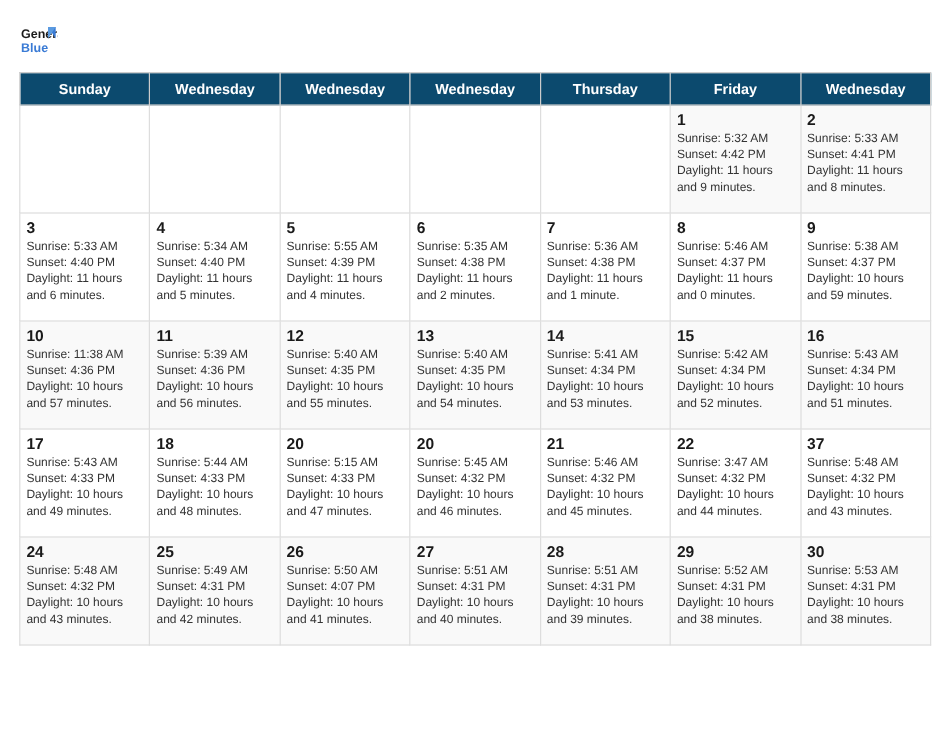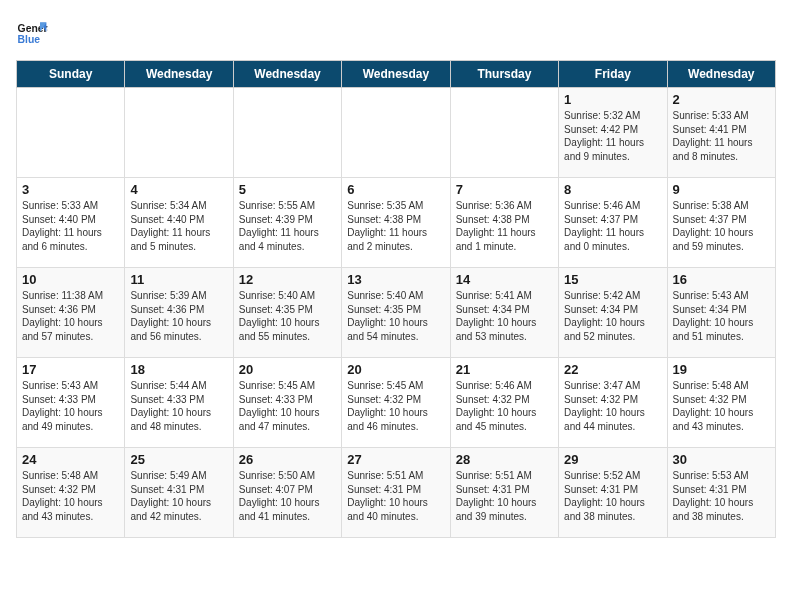--- a/index.html
+++ b/index.html
@@ -227,21 +227,21 @@
 Daylight: 10 hours and 49 minutes.</div>
         </td>
         <td>
           <span class="day-num">18</span>
           <div class="day-info">Sunrise: 5:44 AM
 Sunset: 4:33 PM
 Daylight: 10 hours and 48 minutes.</div>
         </td>
         <td>
           <span class="day-num">20</span>
-          <div class="day-info">Sunrise: 5:45 AM
+          <div class="day-info">Sunrise: 5:15 AM
 Sunset: 4:33 PM
 Daylight: 10 hours and 47 minutes.</div>
         </td>
         <td>
           <span class="day-num">20</span>
           <div class="day-info">Sunrise: 5:45 AM
 Sunset: 4:32 PM
 Daylight: 10 hours and 46 minutes.</div>
         </td>
         <td>
@@ -250,21 +250,21 @@
 Sunset: 4:32 PM
 Daylight: 10 hours and 45 minutes.</div>
         </td>
         <td>
           <span class="day-num">22</span>
           <div class="day-info">Sunrise: 3:47 AM
 Sunset: 4:32 PM
 Daylight: 10 hours and 44 minutes.</div>
         </td>
         <td>
-          <span class="day-num">19</span>
+          <span class="day-num">37</span>
           <div class="day-info">Sunrise: 5:48 AM
 Sunset: 4:32 PM
 Daylight: 10 hours and 43 minutes.</div>
         </td>
       </tr>
       <tr>
         <td>
           <span class="day-num">24</span>
           <div class="day-info">Sunrise: 5:48 AM
 Sunset: 4:32 PM

